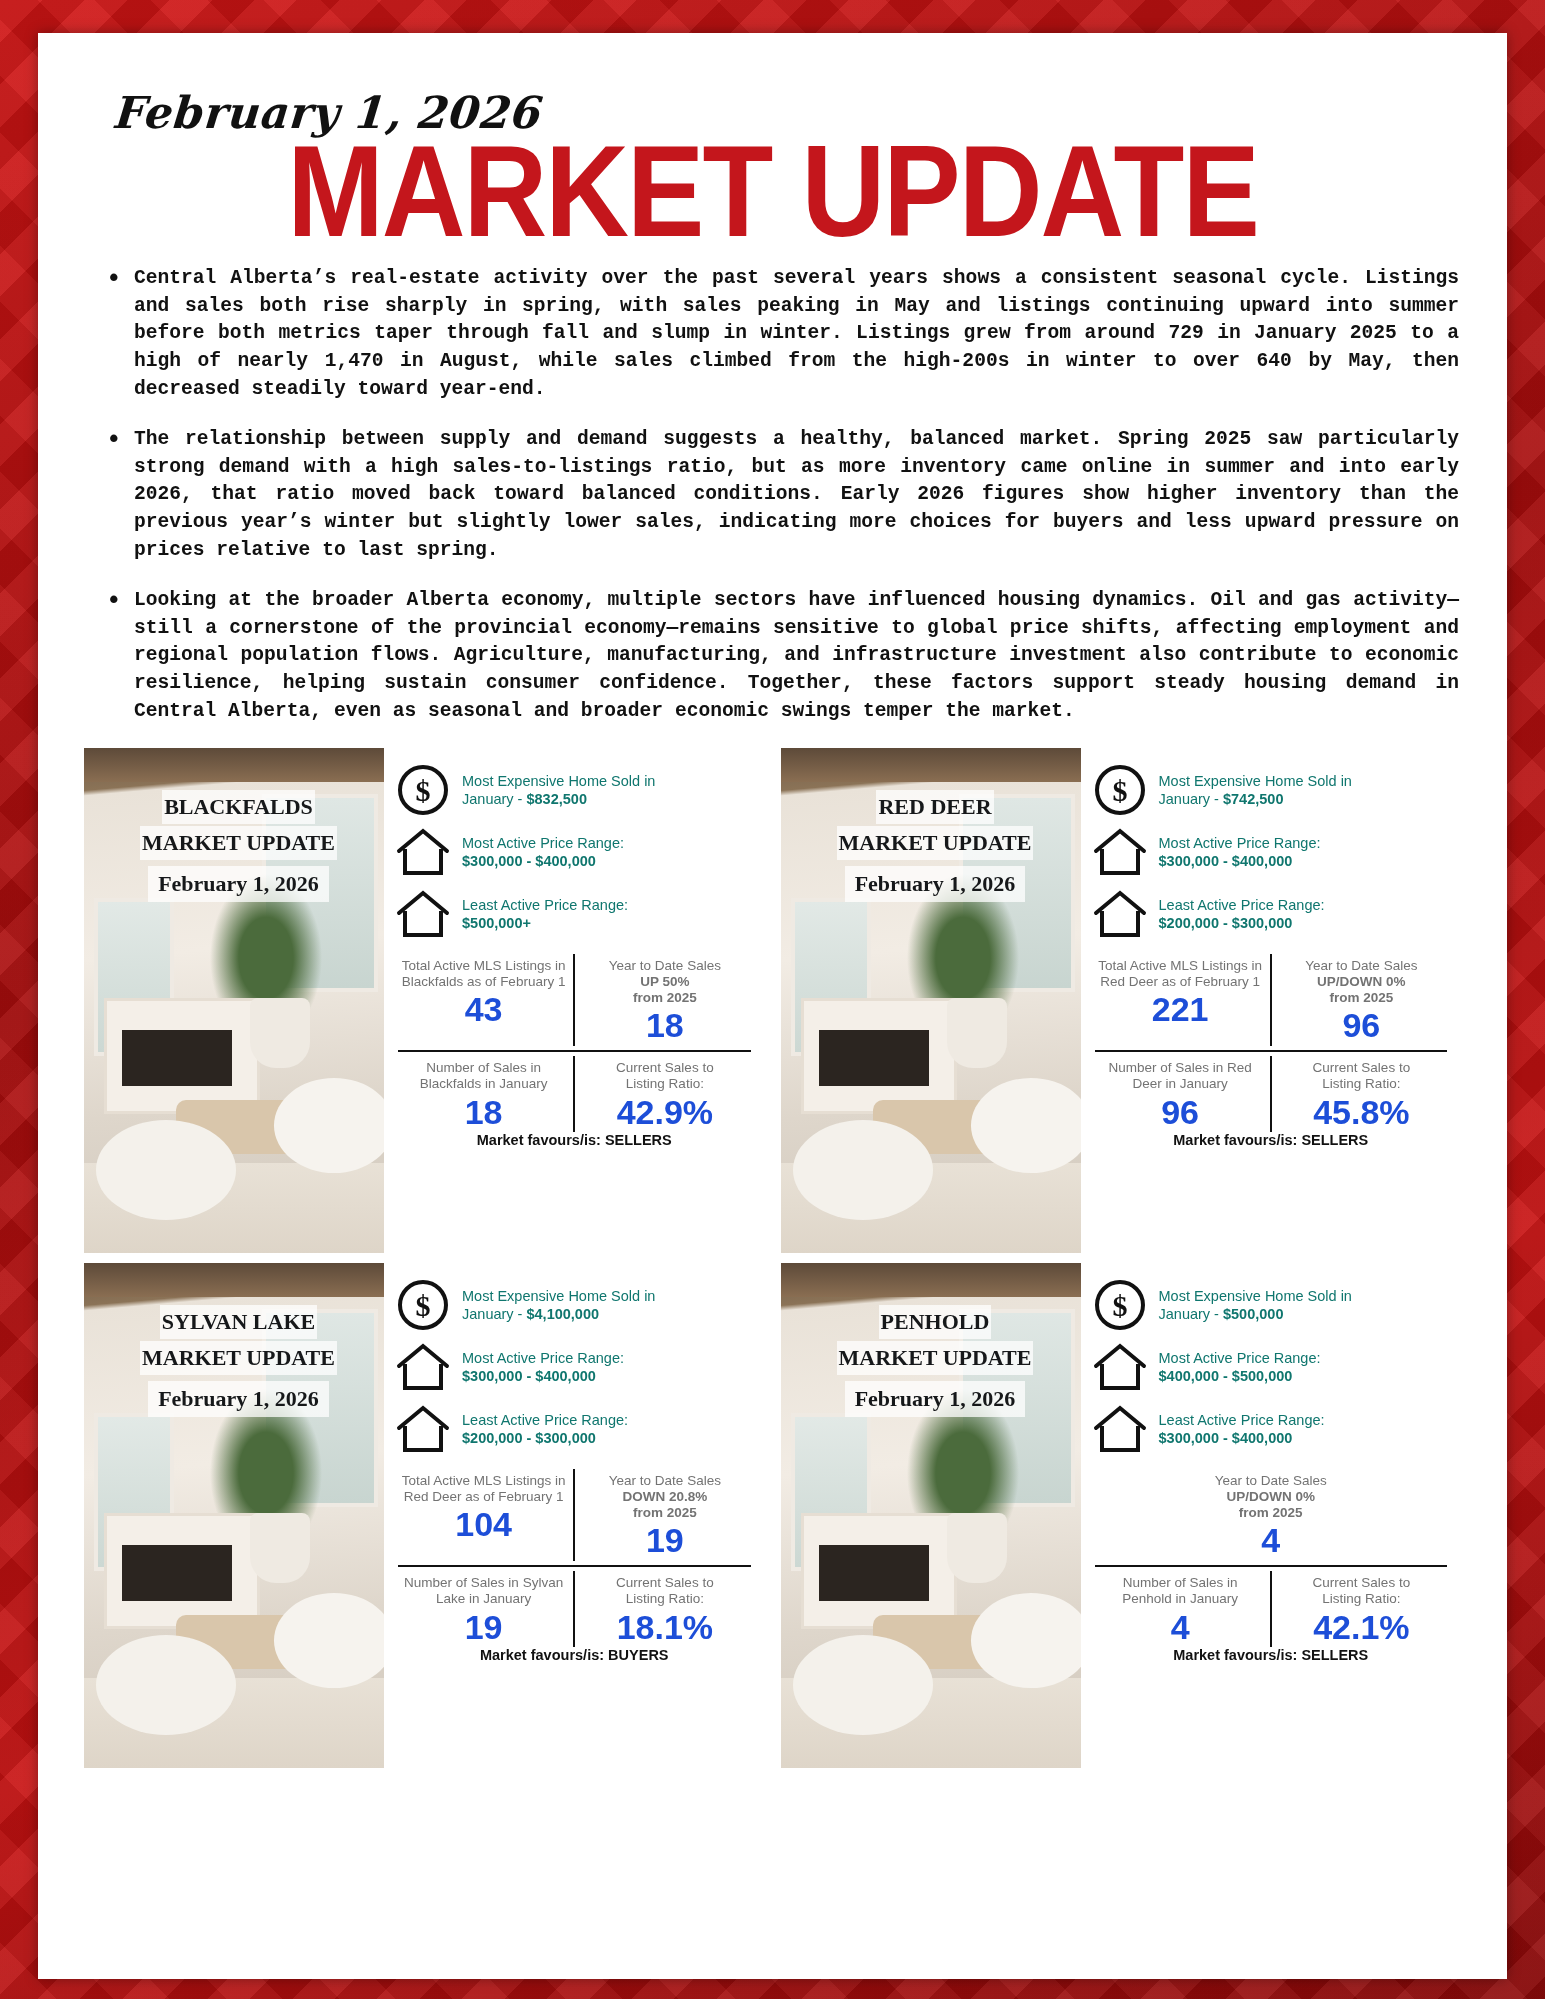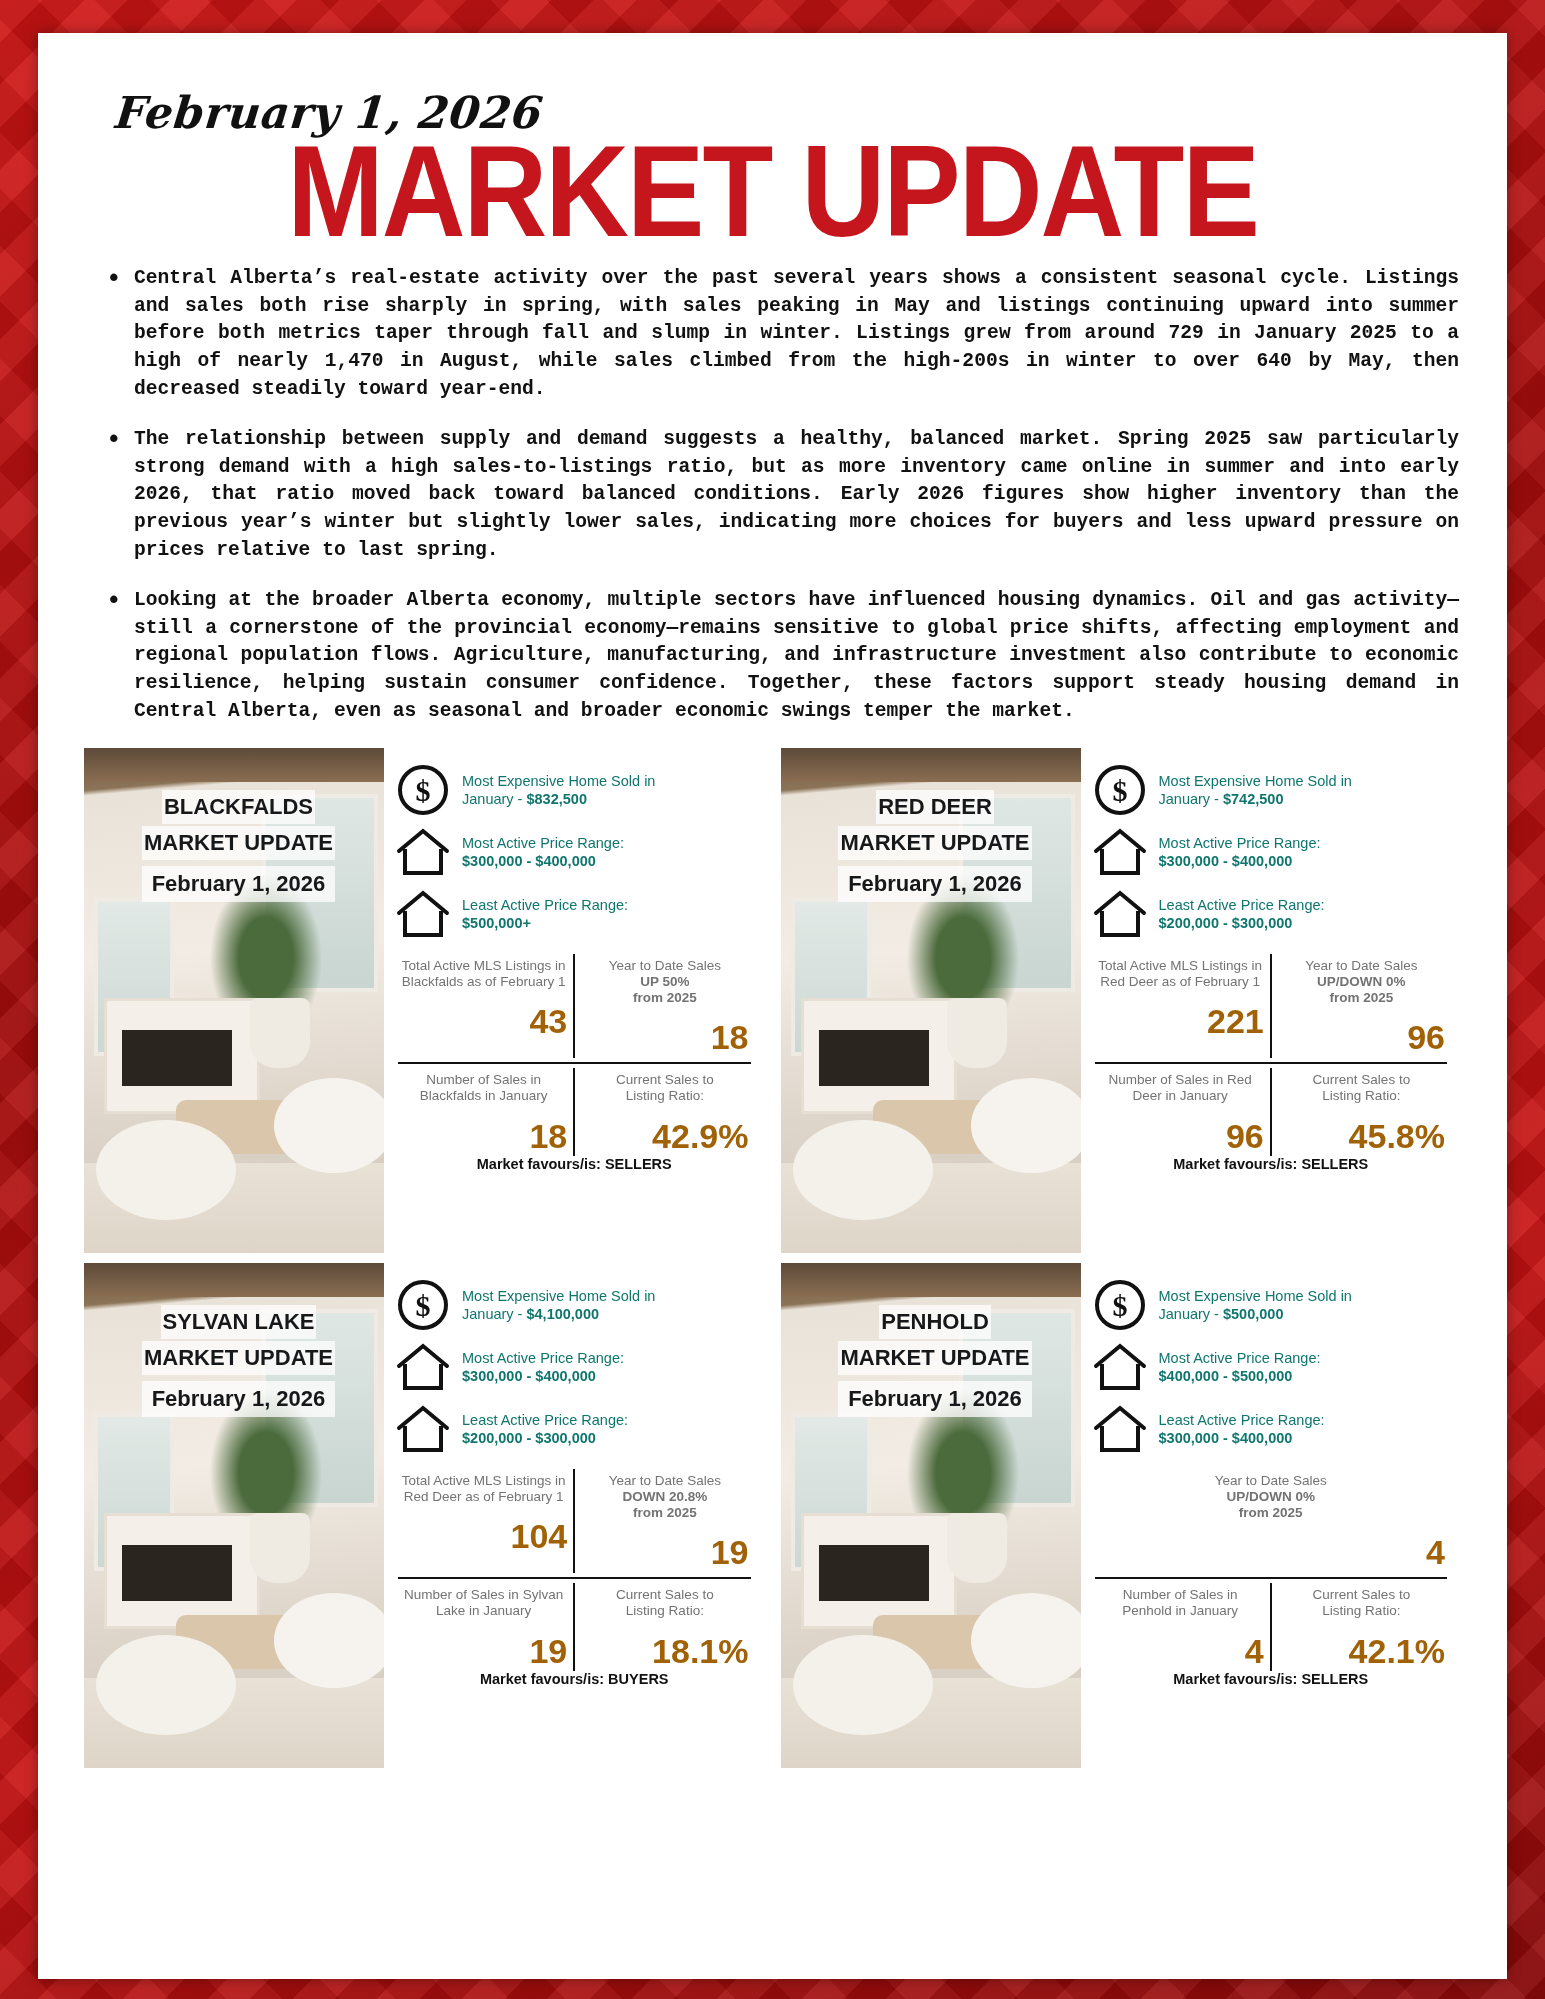--- a/index.html
+++ b/index.html
@@ -149,20 +149,21 @@
     position: absolute; left: 0; right: 0; bottom: 0; height: 90px;
     background: linear-gradient(180deg, #e8e1d6, #ded5c8);
   }
   .photo-overlay {
     position: absolute;
     left: 16px;
     right: 7px;
     top: 42px;
     text-align: center;
     z-index: 4;
+    font-family: Liberation Serif, serif;
   }
   .ov-line {
     display: block;
     background: rgba(255,255,255,0.74);
     color: #16181a;
     font-weight: bold;
     font-size: 22px;
     padding: 4px 2px;
     margin: 0 auto 2px auto;
     width: fit-content;
@@ -219,24 +220,23 @@
   .gs-cell.left { border-right: 2px solid #111; }
   .gs-label {
     font-size: 13.5px;
     line-height: 1.2;
     color: #737373;
   }
   .gs-label b { font-weight: bold; }
   .gs-value {
     font-size: 34px;
     font-weight: bold;
-    color: #a16207;
+    color: #1d4ed8;
     line-height: 1.05;
-    margin-top: 14px;
-    text-align: right;
+    margin-top: 2px;
   }
   .gs-divider {
     height: 2px;
     background: #111;
     margin: 4px 4px 4px 4px;
   }
   .favours {
     text-align: center;
     font-size: 14.5px;
     font-weight: bold;

